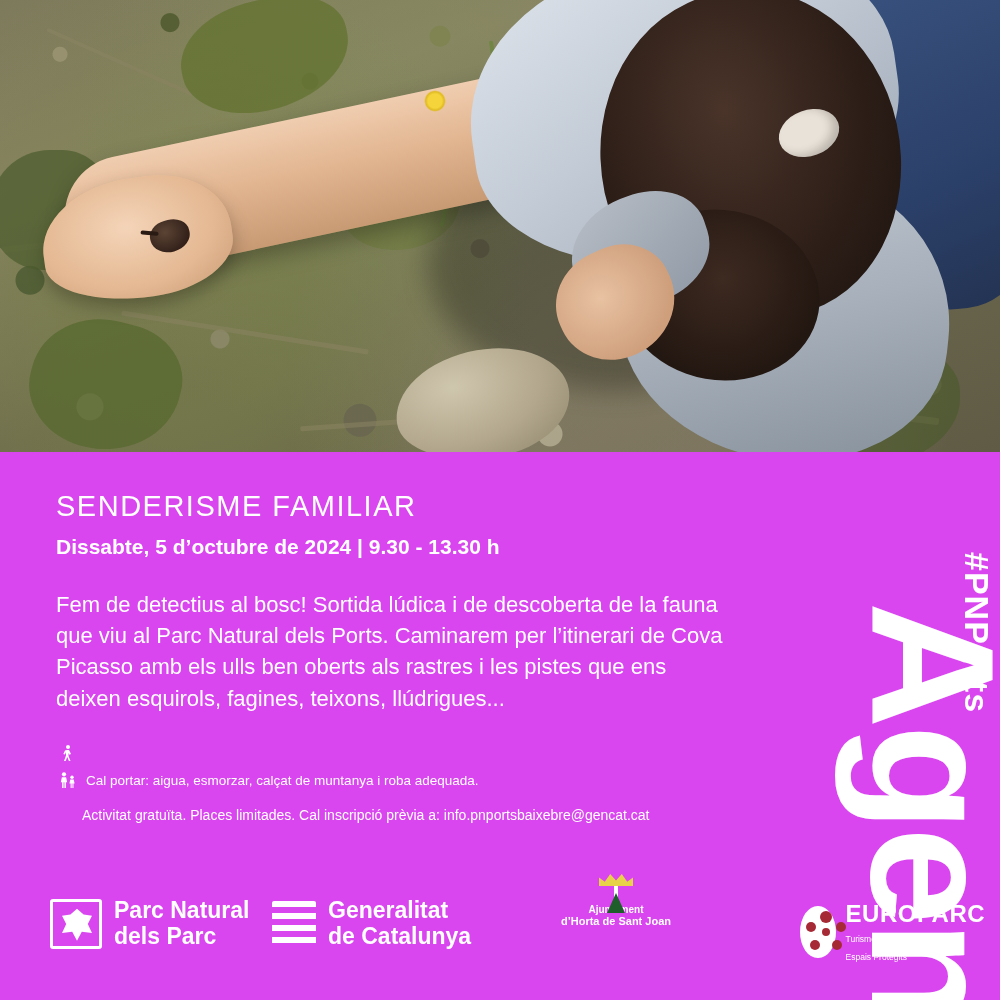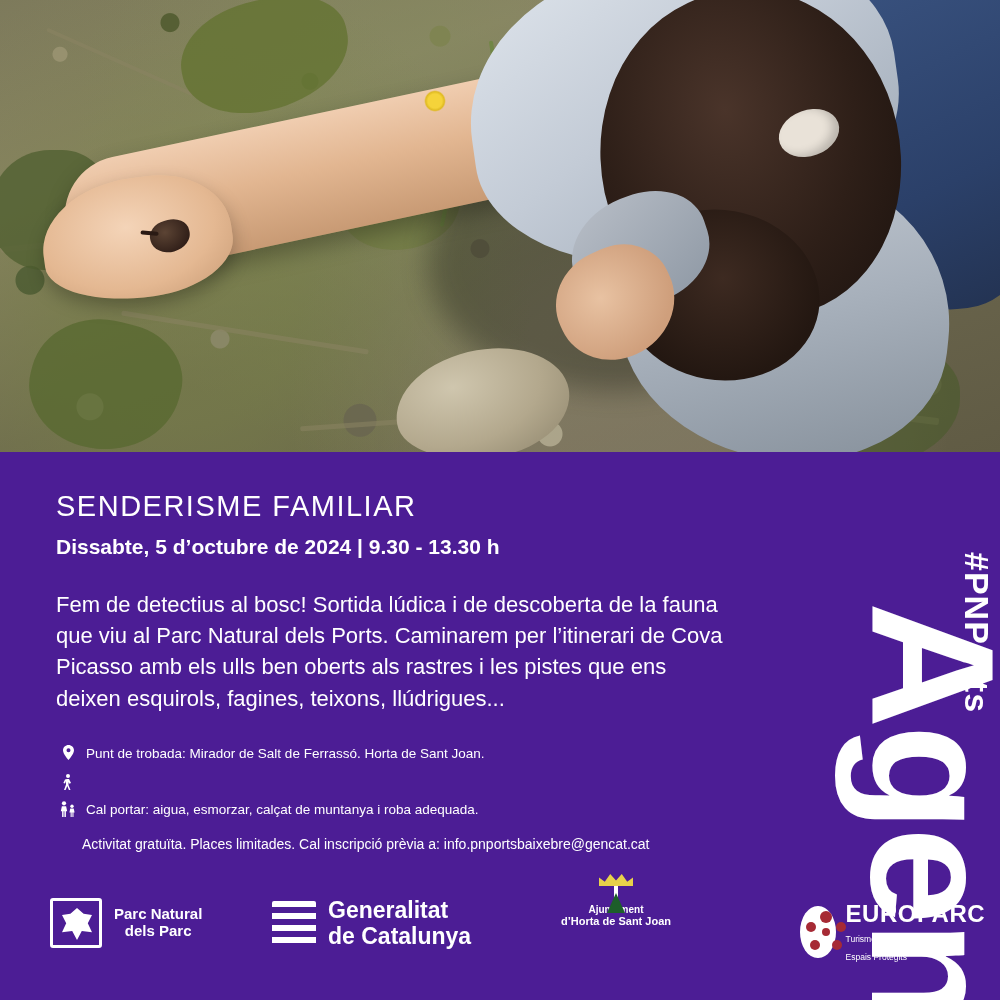--- a/index.html
+++ b/index.html
@@ -196,21 +196,21 @@
     background: #6f8642;
     border-radius: 2px;
     opacity:.9;
   }
 
   
   .panel {
     position: absolute;
     left: 0; top: 452px;
     width: 1000px; height: 548px;
-    background: #4c1d95;
+    background: #d946ef;
   }
 
   
   .agenda-word {
     position: absolute;
     right: -6px; top: 150px;
     font-size: 175px;
     font-weight: bold;
     color: #ffffff;
     letter-spacing: -4px;
@@ -299,21 +299,21 @@
     position: relative;
   }
   .leaf-mark:before {
     content: "";
     position: absolute; left: 9px; top: 7px;
     width: 30px; height: 32px;
     background: #fff;
     clip-path: polygon(50% 0%, 72% 18%, 100% 22%, 86% 48%, 100% 76%, 66% 72%, 50% 100%, 34% 72%, 0% 76%, 14% 48%, 0% 22%, 28% 18%);
   }
   .logo-pnp .txt {
-    color: #fff; font-weight: bold; font-size: 15px; line-height: 1.12; text-align: center;
+    color: #fff; font-weight: bold; font-size: 23px; line-height: 1.12;
   }
   .logo-gen {
     position: absolute; left: 272px; top: 18px;
     display: flex; align-items: center; gap: 12px;
   }
   .gen-mark {
     width: 44px; height: 46px;
     background:
       repeating-linear-gradient(180deg, #fff 0 6px, rgba(0,0,0,0) 6px 12px);
     border-radius: 2px;
@@ -411,30 +411,20 @@
 
   <div class="panel">
 
     <div class="content">
       <div class="eyebrow">SENDERISME FAMILIAR</div>
       <div class="date">Dissabte, 5 d’octubre de 2024 | 9.30 - 13.30 h</div>
       <div class="desc">Fem de detectius al bosc! Sortida lúdica i de descoberta de la fauna que viu al Parc Natural dels Ports. Caminarem per l’itinerari de Cova Picasso amb els ulls ben oberts als rastres i les pistes que ens deixen esquirols, fagines, teixons, llúdrigues...</div>
 
       <div class="facts">
 
-        <div class="fact">
-          <span class="ico">
-            <svg width="11" height="15" viewBox="0 0 11 15">
-                <path d="M5.5 0C2.5 0 0 2.4 0 5.3 0 9.3 5.5 15 5.5 15S11 9.3 11 5.3C11 2.4 8.5 0 5.5 0zm0 7.3a2 2 0 110-4 2 2 0 010 4z" fill="#fff"></path>
-              </svg>
-          </span>
-          <span class="fact-text">
-            <span>Punt de trobada: Mirador de Salt de Ferrassó.  Horta de Sant Joan.</span>
-          </span>
-        </div>
 
         <div class="fact">
           <span class="ico">
             <svg width="12" height="16" viewBox="0 0 12 16">
                 <circle cx="6" cy="2" r="2" fill="#fff"></circle>
                 <path d="M5 5h2l2 4-1.6.8L6.5 8v3l2 5H6.9l-1.6-4-1.7 4H2l2-5.5V7l-1 2.6L1.4 9 3 5.6 5 5z" fill="#fff"></path>
               </svg>
           </span>
         </div>
 

